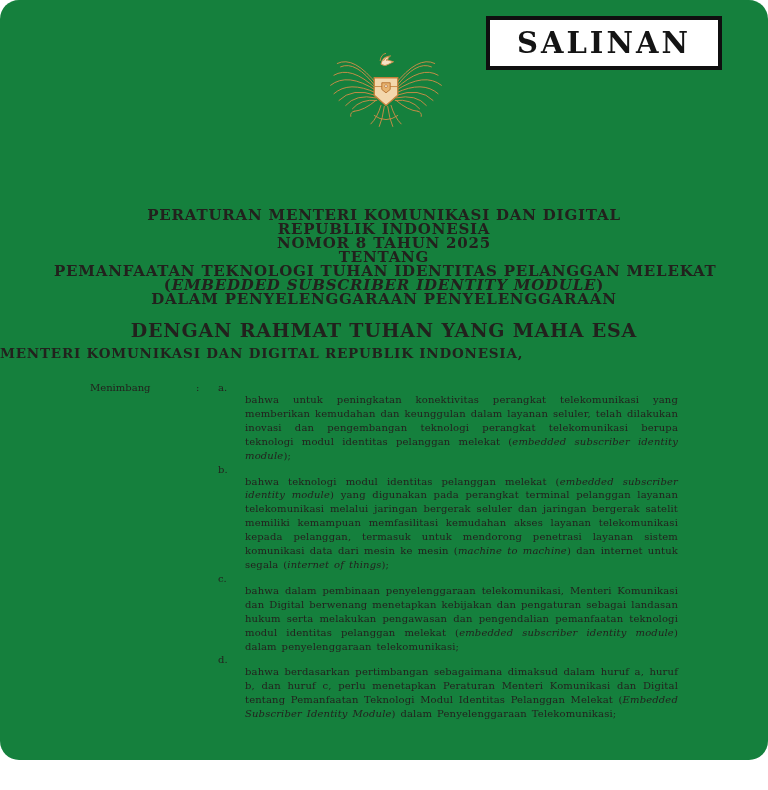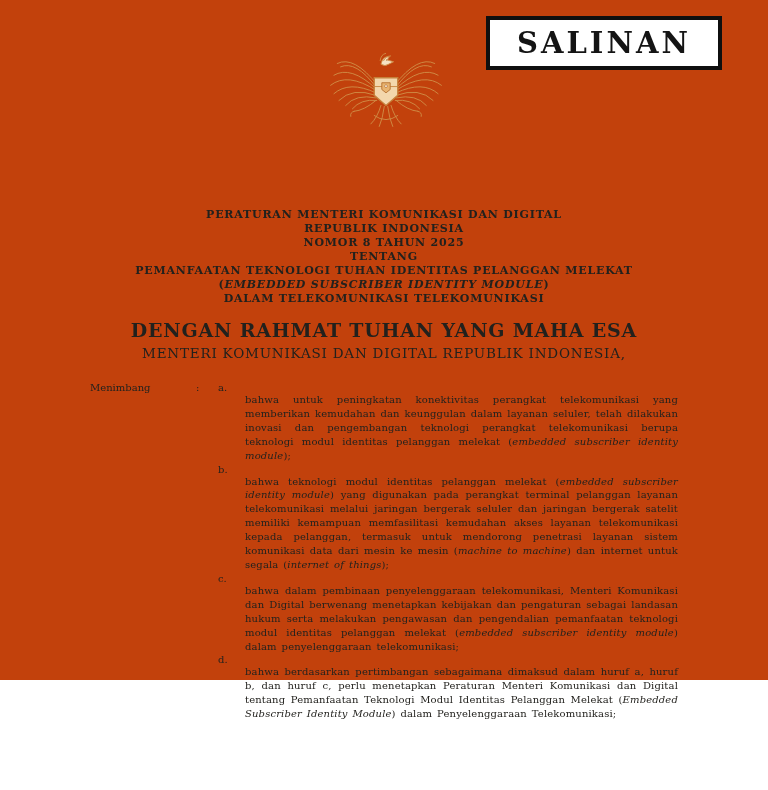--- a/index.html
+++ b/index.html
@@ -4,55 +4,55 @@
 <style>
   * { margin:0; padding:0; box-sizing:border-box; }
   html,body { background:#ffffff; }
   body {
     width:768px; height:790px;
     font-family:"DejaVu Serif","Liberation Serif",serif;
     color:#1f1f1f;
     position:relative;
     overflow:hidden;
   }
-  .page { position:relative; width:768px; height:680px; background:#c2410c; }
+  .page { position:relative; width:768px; height:760px; background:#15803d;border-radius:19px; }
 
   
   .stamp {
     position:absolute; left:486px; top:16px;
     width:236px; height:54px;
     border:4px solid #0f0f0f;
     display:flex; align-items:center; justify-content:center;
     background:#fff;
   }
   .stamp-text {
     font-size:29px; font-weight:bold; letter-spacing:3px; color:#141414;
   }
 
   
   .emblem { position:absolute; left:326px; top:50px; width:120px; height:84px; }
 
   
   .title-block {
     position:absolute; left:54px; top:208px; width:660px;
     text-align:center; font-weight:bold;
-    font-size:11px; line-height:14px; letter-spacing:0.8px;
+    font-size:15px; line-height:14px; letter-spacing:0.8px;
     color:#22211d;
   }
   .title-line { white-space:nowrap; }
   .title-line em { font-style:italic; }
 
   .invocation {
     position:absolute; left:0; top:319px; width:768px;
     text-align:center; font-weight:bold; font-size:19px; letter-spacing:0.8px;
     color:#22211d;
   }
   .authority {
     position:absolute; left:0; top:345px; width:768px;
-    text-align:center; font-weight:normal; font-size:13.5px; letter-spacing:0.8px;
+    font-weight:bold; font-size:13.5px; letter-spacing:0.8px;
     color:#22211d;
   }
 
   
   .considering {
     position:absolute; left:90px; top:381px; width:588px;
     display:flex; align-items:flex-start;
     font-size:10px; line-height:13.9px;
     color:#23221e;
   }
@@ -131,21 +131,21 @@
     </g>
   </svg>
 
   <div class="title-block">
     <div class="title-line"><span>PERATURAN MENTERI KOMUNIKASI DAN DIGITAL</span></div>
     <div class="title-line"><span>REPUBLIK INDONESIA</span></div>
     <div class="title-line"><span>NOMOR 8 TAHUN 2025</span></div>
     <div class="title-line"><span>TENTANG</span></div>
     <div class="title-line"><span>PEMANFAATAN TEKNOLOGI TUHAN IDENTITAS PELANGGAN MELEKAT</span></div>
     <div class="title-line"><span>(</span><em>EMBEDDED SUBSCRIBER IDENTITY MODULE</em><span>)</span></div>
-    <div class="title-line"><span>DALAM TELEKOMUNIKASI TELEKOMUNIKASI</span></div>
+    <div class="title-line"><span>DALAM PENYELENGGARAAN PENYELENGGARAAN</span></div>
   </div>
 
   <div class="invocation">DENGAN RAHMAT TUHAN YANG MAHA ESA</div>
   <div class="authority">MENTERI KOMUNIKASI DAN DIGITAL REPUBLIK INDONESIA,</div>
 
   <div class="considering">
     <div class="c-label">Menimbang</div>
     <div class="c-sep">:</div>
     <div class="c-items">
       <div class="c-item">

